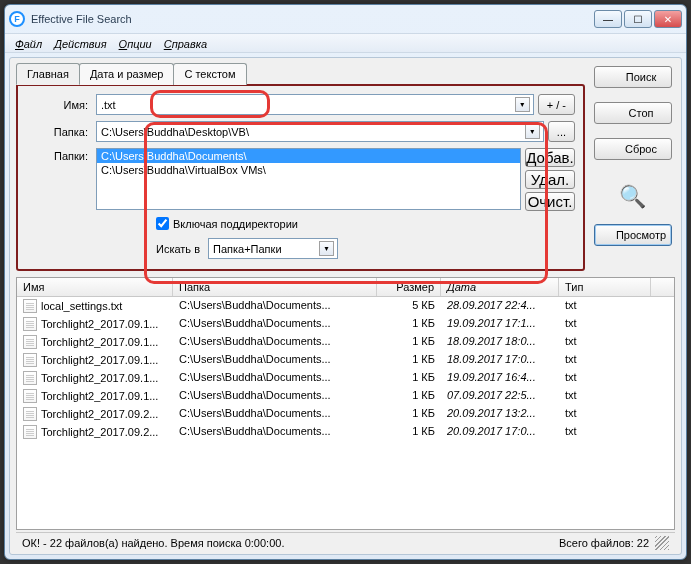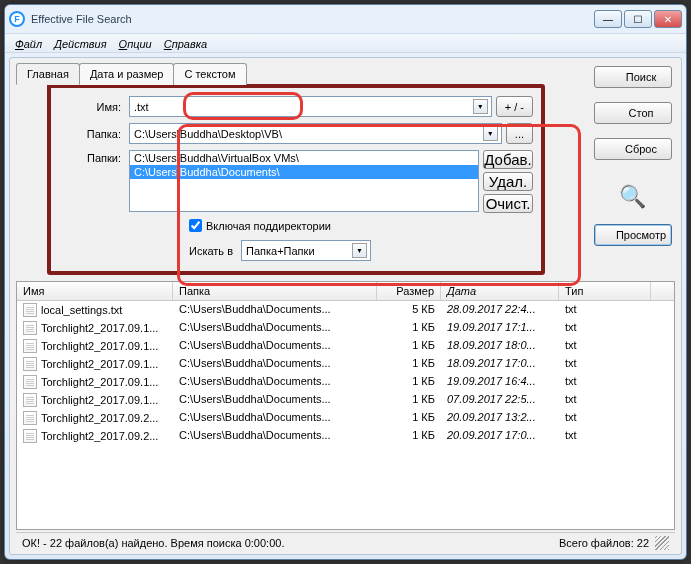--- a/index.html
+++ b/index.html
@@ -8,27 +8,27 @@
 .titlebar { height: 28px; display: flex; align-items: center; padding: 0 4px; }
 .app-icon { width: 16px; height: 16px; border-radius: 50%; border: 2px solid #1e90ff; display:flex; align-items:center; justify-content:center; color:#1e90ff; font-weight:bold; font-size:9px; margin-right:6px; background:#fff; }
 .title { color:#2a3d52; }
 .win-controls { margin-left:auto; display:flex; gap:2px; }
 .win-btn { width:28px; height:18px; border:1px solid #6b8ba8; border-radius:3px; background:linear-gradient(#f5faff,#d2e2f2); display:flex; align-items:center; justify-content:center; font-size:10px; }
 .win-btn.close{ background:linear-gradient(#f3a0a0,#d64d4d); color:#fff; }
 .menubar { height:20px; display:flex; gap:12px; padding:0 10px; background:linear-gradient(#f3f7fc,#e4ecf6); border-top:1px solid #cdd9e6; border-bottom:1px solid #cdd9e6;font-style:italic; }
 .menubar span { line-height:20px; }
 .menubar span u { text-decoration: underline; }
 .client { flex:1; margin:4px; border:1px solid #b5c6d7; border-radius:3px; background:#f0f0f0; display:flex; flex-direction:column; padding:4px 6px 2px; }
-.top-area { display:flex;gap:40px; }
+.top-area { display:flex; }
 .tabs-col { flex:1; }
 .tabs-row { display:flex; gap:0; position:relative; z-index:2; }
 .tab { padding:4px 10px; border:1px solid #919b9c; border-bottom:none; background:#f0f0f0; border-radius:3px 3px 0 0; position:relative; top:1px; margin-right:-1px; }
 .tab.active{ background:#f0f0f0; border-bottom:1px solid #f0f0f0; z-index:3; }
 .tab.inactive{ background:#f8f8f8; }
-.panel { border:4px solid #7f1d1d; border-radius:0 3px 3px 3px; background:#f0f0f0; padding:8px 8px 10px; position:relative;margin-left:31px; }
+.panel { border:2px solid #7f1d1d; border-radius:0 3px 3px 3px; background:#f0f0f0; padding:8px 8px 10px; position:relative; }
 .hilite-box { position:absolute; border:3px solid #e53935; border-radius:10px; pointer-events:none; }
 .h1{ left:132px; top:4px; width:120px; height:28px; }
 .h2{ left:126px; top:36px; width:404px; height:162px; }
 .form-row { display:flex; align-items:center; margin-bottom:6px; }
 .lbl { width:70px; text-align:right; padding-right:8px; }
 .combo, .textfield { flex:1; height:21px; border:1px solid #7f9db9; background:#fff; display:flex; align-items:center; padding:0 3px 0 4px; }
 .combo .arrow{ margin-left:auto; width:15px; height:15px; border:1px solid #a0a0a0; background:linear-gradient(#fafcff,#e2e9f2); display:flex; align-items:center; justify-content:center; font-size:8px; }
 .small-btn{ height:21px; padding:0 8px; margin-left:4px; border:1px solid #888; background:linear-gradient(#fefefe,#e3e3e3); border-radius:3px; }
 .listbox{ flex:1; height:62px; border:1px solid #7f9db9; background:#fff; overflow:hidden; }
 .listbox .item{ padding:1px 4px; }
@@ -104,22 +104,22 @@
             <div class="combo">
               <span>C:\Users\Buddha\Desktop\VB\</span>
               <div class="arrow">▾</div>
             </div>
             <button class="small-btn">...</button>
           </div>
 
           <div class="form-row" style="align-items:flex-start;">
             <div class="lbl" style="padding-top:2px;">Папки:</div>
             <div class="listbox">
+              <div class="item selected">C:\Users\Buddha\Documents\</div>
               <div class="item">C:\Users\Buddha\VirtualBox VMs\</div>
-              <div class="item selected">C:\Users\Buddha\Documents\</div>
             </div>
             <div class="side-btns">
               <button>Добав.</button>
               <button>Удал.</button>
               <button>Очист.</button>
             </div>
           </div>
 
           <div class="check-row">
             <input type="checkbox" checked="" style="">

